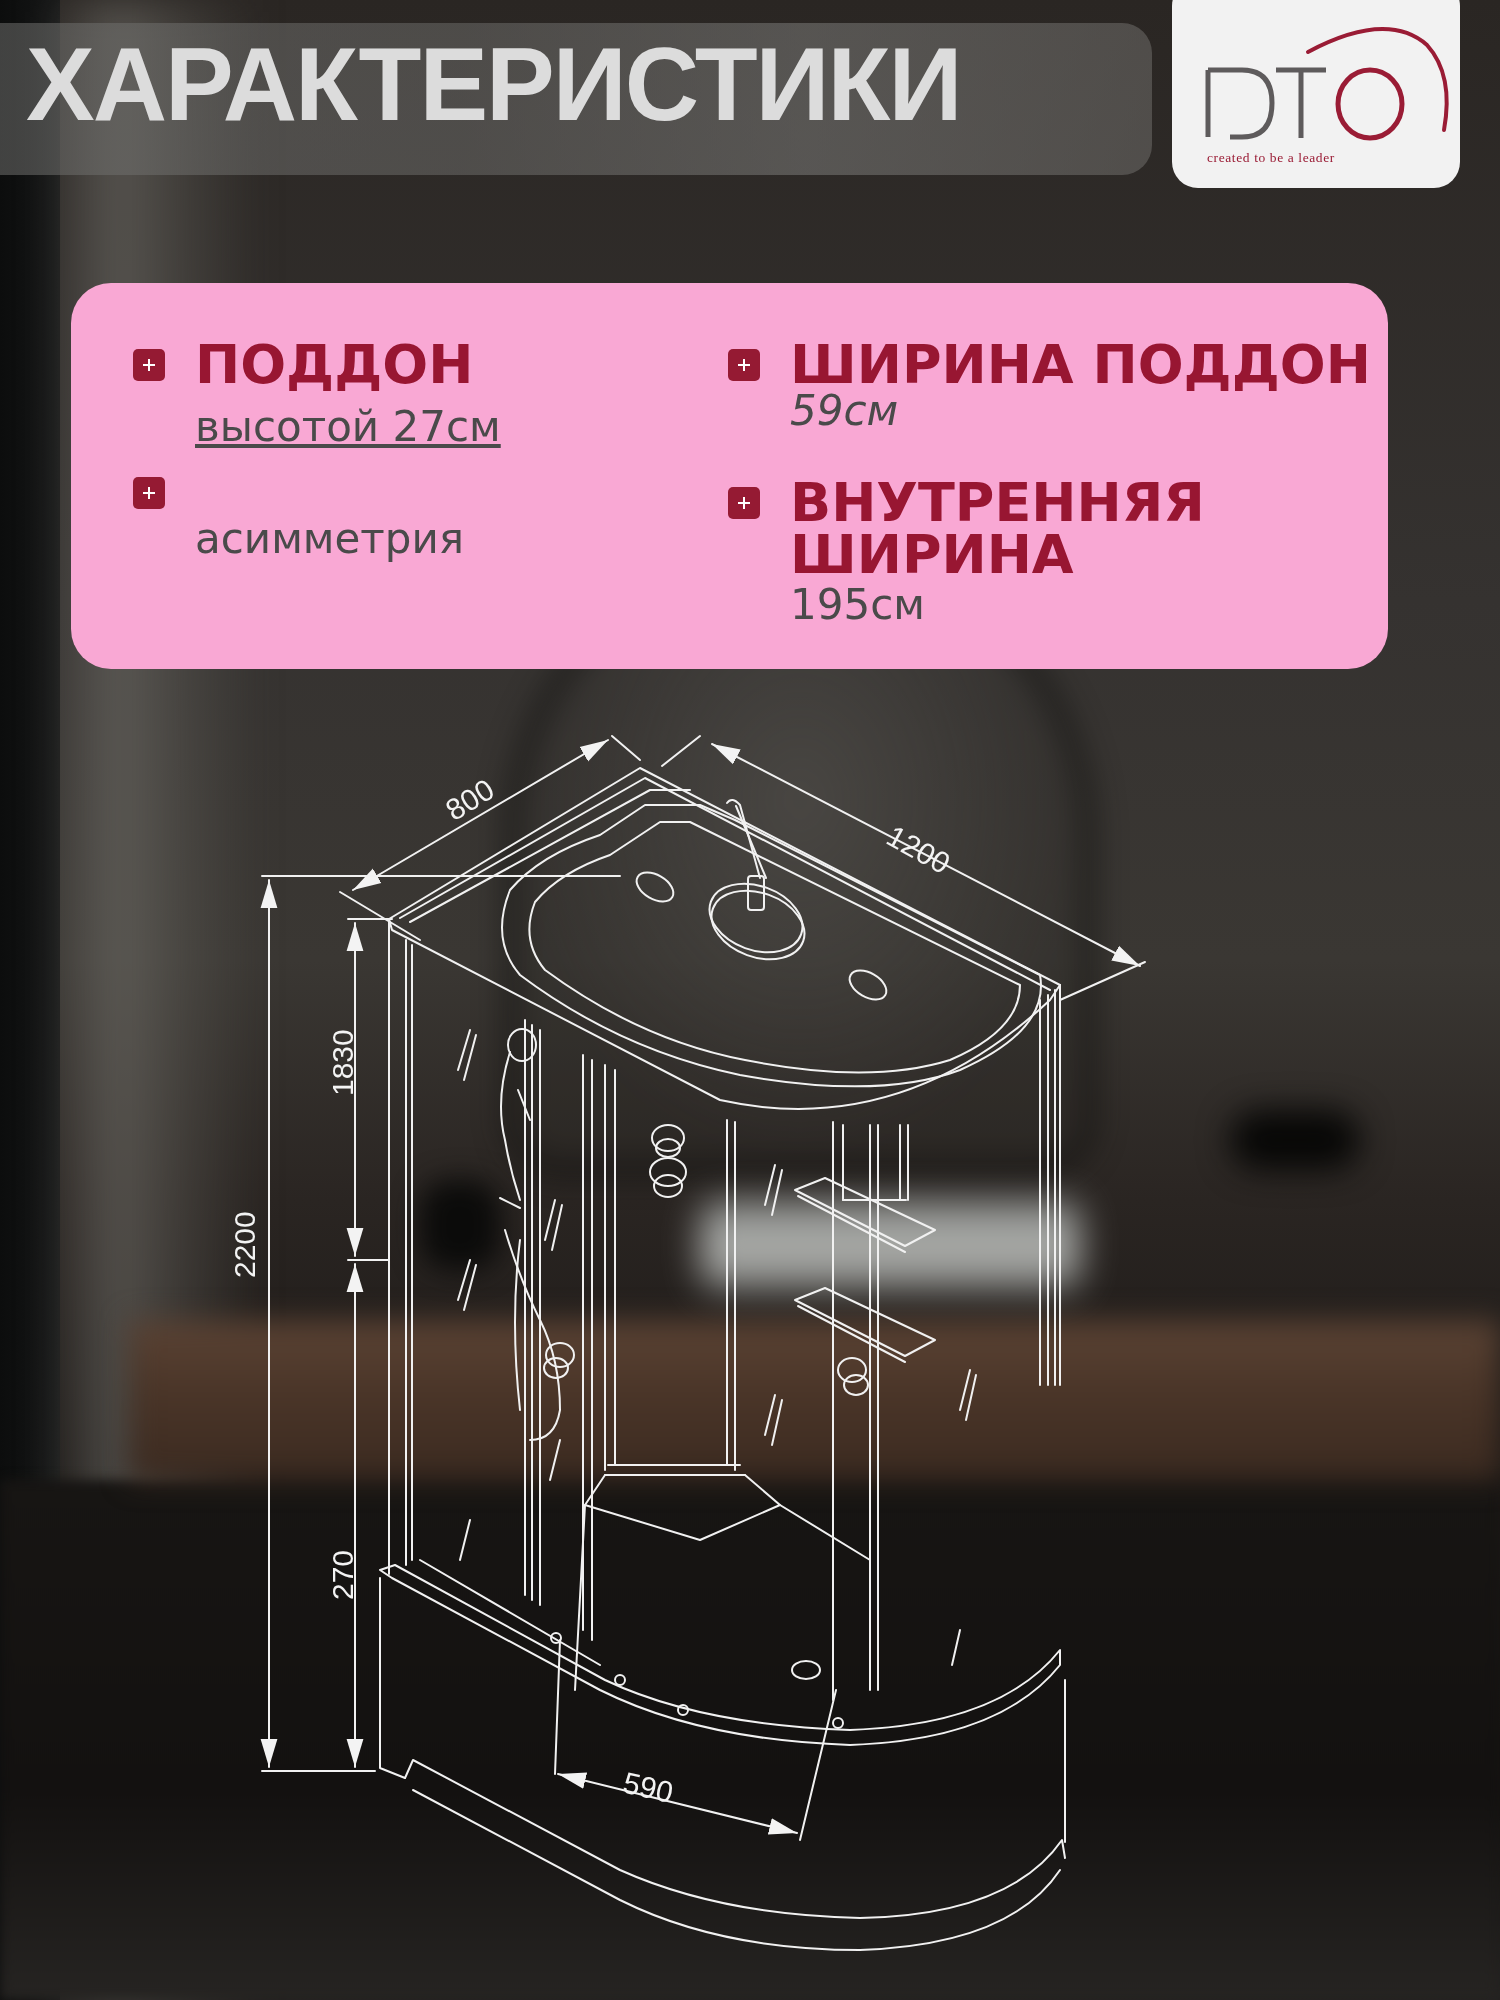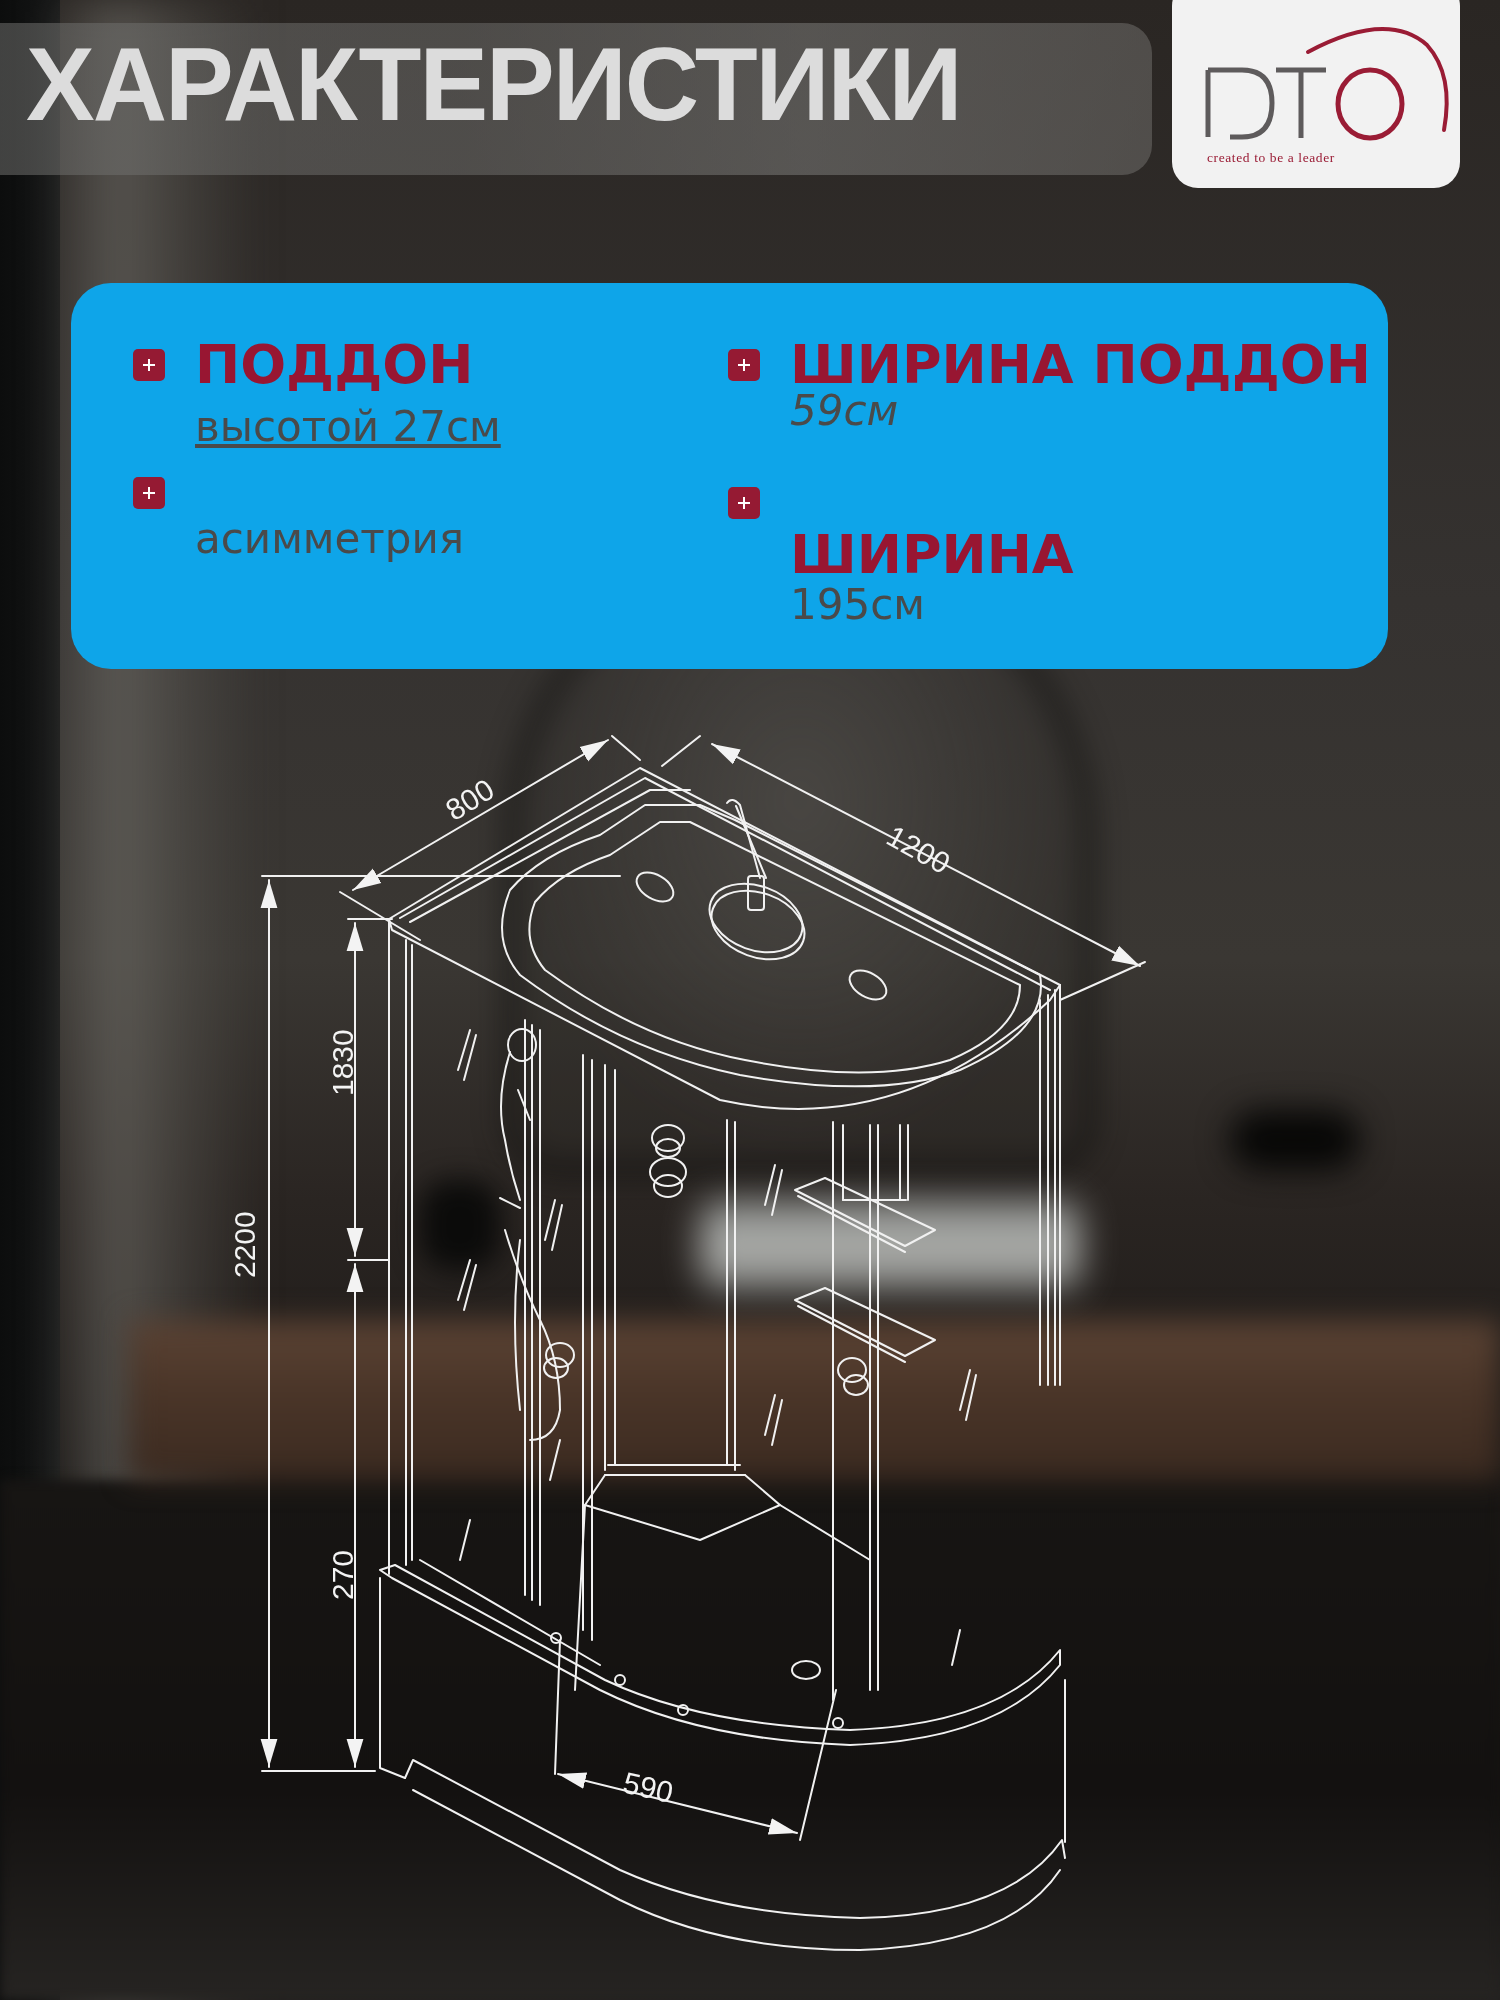--- a/index.html
+++ b/index.html
@@ -76,21 +76,21 @@
   }
   .logo-svg { position: absolute; left: 0; top: 20px; width: 288px; height: 188px; }
   .logo-tagline {
     position: absolute; left: 35px; top: 170px; font-size: 13.5px;
     color: #9a1c35; letter-spacing: 0.6px; font-family: Liberation Serif, serif;
   }
 
   
   .spec-card {
     position: absolute; left: 71px; top: 283px; width: 1317px; height: 386px;
-    background: #0ea5e9; border-radius: 40px;
+    background: #f9a8d4; border-radius: 40px;
   }
   .plus-icon {
     position: absolute; width: 32px; height: 32px; border-radius: 5px;
     background: #951a33; color: #ffffff;
     display: flex; align-items: center; justify-content: center;
   }
   .plus-icon::before, .plus-icon::after {
     content: ""; position: absolute; background: #fff;
   }
   .plus-icon::before { width: 12px; height: 2.5px; }
@@ -155,20 +155,21 @@
   <div class="spec-sub" style="left:124px; top:122px;text-decoration:underline;">высотой 27см</div>
 
   <div class="plus-icon" style="left:62px; top:194px;"></div>
   <div class="spec-sub" style="left:124px; top:234px;">асимметрия</div>
 
   <div class="plus-icon" style="left:657px; top:66px;"></div>
   <div class="spec-head" style="left:719px; top:54px;">ШИРИНА ПОДДОН</div>
   <div class="spec-sub" style="left:719px; top:106px;font-style:italic;">59см</div>
 
   <div class="plus-icon" style="left:657px; top:204px;"></div>
+  <div class="spec-head" style="left:719px; top:192px;">ВНУТРЕННЯЯ</div>
   <div class="spec-head" style="left:719px; top:244px;">ШИРИНА</div>
   <div class="spec-sub" style="left:719px; top:300px;">195см</div>
 </div>
 
 <div class="diagram">
   <svg width="1500" height="2000" viewBox="0 0 1500 2000">
     <defs>
       <marker id="arr" viewBox="0 0 10 10" refX="10" refY="5" markerWidth="14" markerHeight="14" orient="auto-start-reverse">
         <path d="M0 2 L10 5 L0 8 Z" fill="#f3f3f3"></path>
       </marker>

